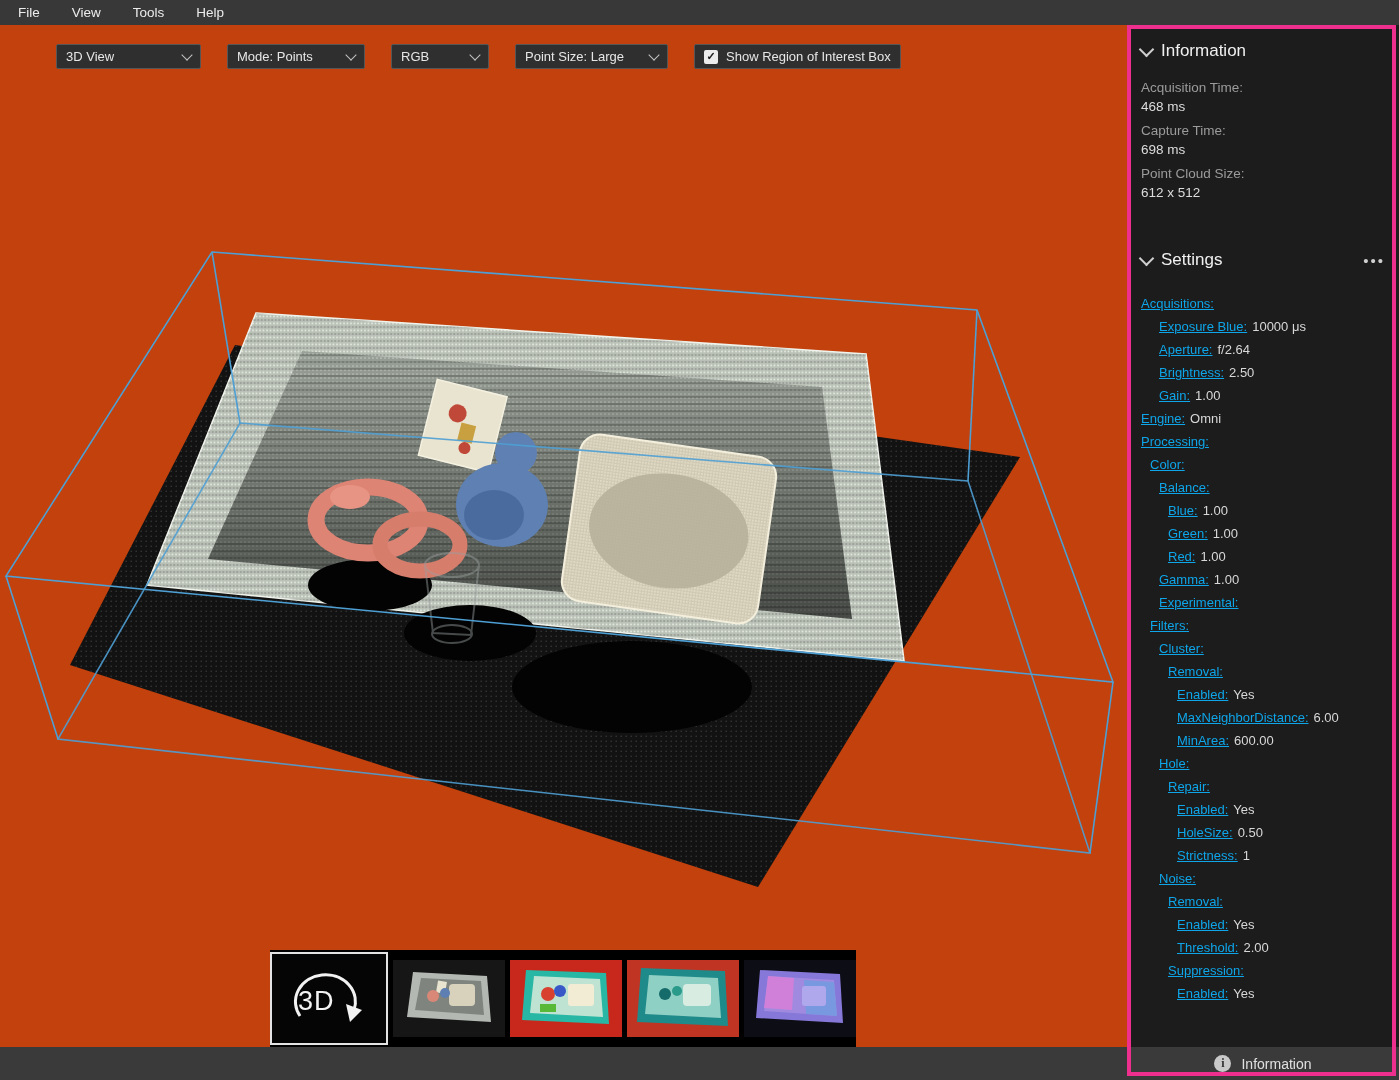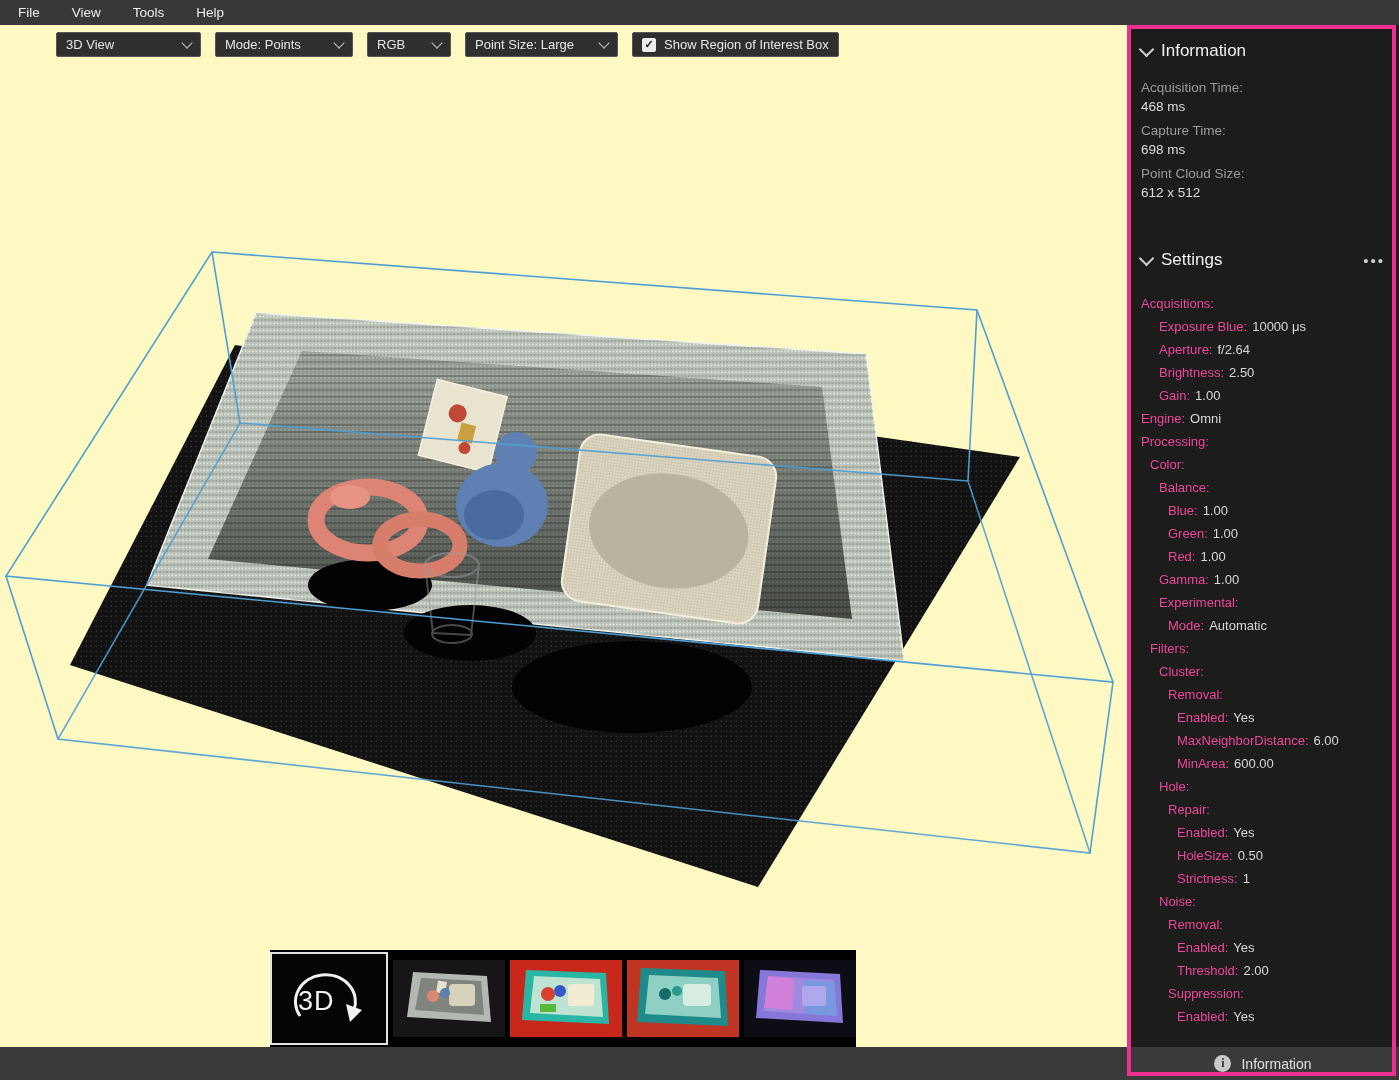--- a/index.html
+++ b/index.html
@@ -7,35 +7,35 @@
        font-family:"Liberation Sans", sans-serif;-webkit-font-smoothing:antialiased;}
   .app{position:absolute;inset:0;}
 
   
   .menubar{position:absolute;top:0;left:0;width:100%;height:25px;background:#383838;
            display:flex;align-items:center;z-index:5;}
   .menu-items{display:flex;gap:32px;padding-left:18px;}
   .menu-item{color:#ececec;font-size:13.5px;cursor:default;}
 
   
-  .toolbar{position:absolute;top:32px;left:8px;display:flex;gap:14px;z-index:4;padding-left:48px;}
+  .toolbar{position:absolute;top:44px;left:8px;display:flex;gap:26px;z-index:4;padding-left:48px;}
   .dropdown{background:#2f2f2f;border:1px solid #565656;border-radius:2px;height:25px;
             display:flex;align-items:center;justify-content:space-between;
             padding:0 9px;color:#e6e6e6;font-size:13px;box-sizing:border-box;}
   .chev{display:inline-block;width:7px;height:7px;border-left:1.7px solid #c3c3c3;
         border-bottom:1.7px solid #c3c3c3;transform:rotate(-45deg);margin-top:-4px;}
   .chev.big{width:9px;height:9px;border-width:2px;}
   .checkbox-strip{background:#2f2f2f;border:1px solid #565656;border-radius:2px;height:25px;
                   display:flex;align-items:center;gap:8px;padding:0 9px;box-sizing:border-box;}
   .checkbox{width:14px;height:14px;background:#ececec;border-radius:2px;display:flex;
             align-items:center;justify-content:center;font-size:11px;color:#1d1d1d;font-weight:bold;}
   .cb-label{color:#e6e6e6;font-size:13px;}
 
   
-  .viewport{position:absolute;left:0;top:25px;width:1127px;height:1022px;background:#fef9c3;}
+  .viewport{position:absolute;left:0;top:25px;width:1127px;height:1022px;background:#c2410c;}
   .scene{position:absolute;left:0;top:0;}
   .roi polygon,.roi line{stroke:var(--roi-box-blue,#4e9fd4);fill:none;}
 
   
   .thumbs{position:absolute;left:270px;top:950px;width:586px;height:97px;background:#000;
           display:flex;align-items:center;gap:5px;z-index:4;}
   .thumb{flex:none;cursor:pointer;}
   .thumb-3d{width:114px;height:89px;border:2px solid #e3e3e3;background:#050505;position:relative;}
   .thumb3d-label{position:absolute;left:26px;top:32px;color:#f2f2f2;font-size:27px;letter-spacing:1px;}
   .thumb-img{width:112px;height:77px;}
@@ -48,21 +48,21 @@
                   color:#f0f0f0;font-size:17px;}
   .section-header .chev{border-color:#cfcfcf;}
   .dots{margin-left:auto;color:#cfcfcf;font-size:15px;letter-spacing:2px;cursor:pointer;}
   .info-fields{padding:8px 0 0;}
   .info-field{padding:0 14px 6px;}
   .info-label{color:#9b9b9b;font-size:13.5px;line-height:18px;}
   .info-value{color:#dcdcdc;font-size:13.5px;line-height:19px;}
   .settings-section{margin-top:26px;}
   .tree{padding-top:12px;}
   .tree-row{display:flex;gap:5px;line-height:23px;font-size:13px;padding-left:14px;white-space:nowrap;}
-  .tree-label{color:#ec4899;}
+  .tree-label{color:#0ea5e9;text-decoration:underline;}
   .tree-value{color:#d8d8d8;}
 
   
   .highlight-box{position:absolute;left:1127px;top:25px;width:269px;height:1051px;
                  border:4px solid var(--highlight-pink,#ee2f8e);box-sizing:border-box;
                  pointer-events:none;z-index:40;}
 
   
   .statusbar{position:absolute;left:0;bottom:0;width:100%;height:33px;background:#3a3a3a;z-index:10;}
   .status-center{position:absolute;left:1127px;width:272px;top:0;bottom:0;display:flex;
@@ -234,21 +234,21 @@
 
   <div class="toolbar">
     <div class="dropdown" style="width:145px">
       <span>3D View</span>
       <span class="chev"></span>
     </div>
     <div class="dropdown" style="width:138px">
       <span>Mode: Points</span>
       <span class="chev"></span>
     </div>
-    <div class="dropdown" style="width:84px">
+    <div class="dropdown" style="width:98px">
       <span>RGB</span>
       <span class="chev"></span>
     </div>
     <div class="dropdown" style="width:153px">
       <span>Point Size: Large</span>
       <span class="chev"></span>
     </div>
     <div class="checkbox-strip">
       <span class="checkbox">
         <span>✓</span>
@@ -354,24 +354,20 @@
           <div class="tree-row" style="padding-left: 32px;">
             <span class="tree-label">Gamma:</span>
             <span class="tree-value">1.00</span>
           </div>
 
           <div class="tree-row" style="padding-left: 32px;">
             <span class="tree-label">Experimental:</span>
             <span class="tree-value"></span>
           </div>
 
-          <div class="tree-row" style="padding-left: 41px;">
-            <span class="tree-label">Mode:</span>
-            <span class="tree-value">Automatic</span>
-          </div>
 
           <div class="tree-row" style="padding-left: 23px;">
             <span class="tree-label">Filters:</span>
             <span class="tree-value"></span>
           </div>
 
           <div class="tree-row" style="padding-left: 32px;">
             <span class="tree-label">Cluster:</span>
             <span class="tree-value"></span>
           </div>

